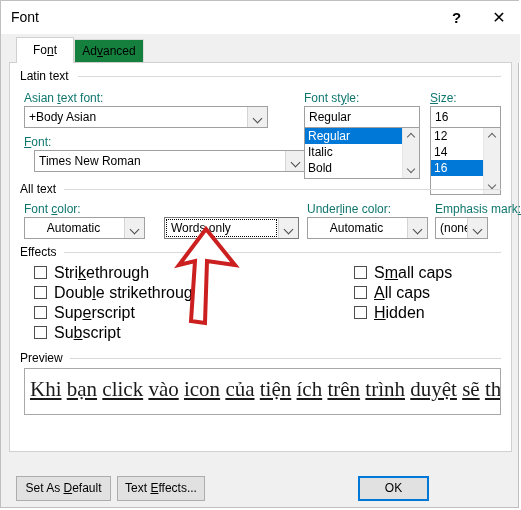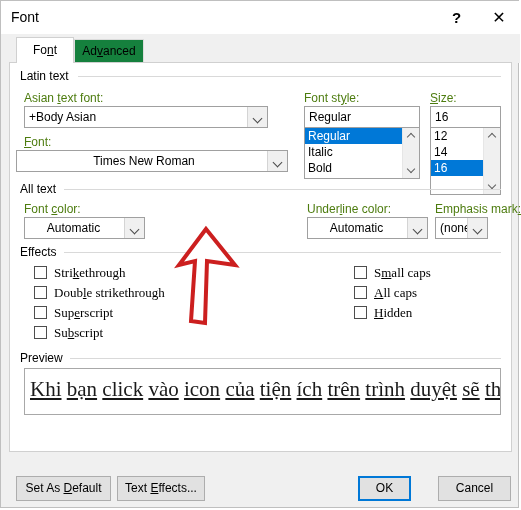--- a/index.html
+++ b/index.html
@@ -114,21 +114,21 @@
   }
   .group-line {
     position: absolute;
     height: 1px;
     background: #d9d9d9;
   }
 
   .fld-label {
     position: absolute;
     font-size: 12px;
-    color: #4d7c0f;
+    color: #0f766e;
     white-space: nowrap;
   }
   .fld-label u { text-decoration: underline; }
 
   
   .combo {
     position: absolute;
     height: 22px;
     background: #ffffff;
     border: 1px solid #a0a0a0;
@@ -253,24 +253,23 @@
     position: absolute;
     left: 0; top: 2px;
     width: 13px; height: 13px;
     border: 1px solid #4d4d4d;
     background: #ffffff;
     box-sizing: border-box;
   }
   .cblabel {
     position: absolute;
     left: 20px; top: 0;
-    font-size: 13px;
+    font-size: 16px;
     line-height: 17px;
     color: #000;
-    font-family: Liberation Serif, serif;
   }
   .cblabel u { text-decoration: underline; }
 
   
   .preview-box {
     position: absolute;
     background: #ffffff;
     border: 1px solid #a8a8a8;
     box-sizing: border-box;
     overflow: hidden;
@@ -340,21 +339,21 @@
     <div class="group-label" style="left:10px; top:6px;">Latin text</div>
     <div class="group-line" style="left:68px; top:13px; width:423px;"></div>
 
     <div class="fld-label" style="left:14px; top:28px;">Asian <u>t</u>ext font:</div>
     <div class="combo" style="left:14px; top:43px; width:244px;">
       <div class="val">+Body Asian</div>
       <div class="arrow"></div>
     </div>
 
     <div class="fld-label" style="left:14px; top:72px;"><u>F</u>ont:</div>
-    <div class="combo" style="left:6px; top:87px; width:272px;text-align:center;">
+    <div class="combo" style="left:24px; top:87px; width:272px;">
       <div class="val">Times New Roman</div>
       <div class="arrow"></div>
     </div>
 
     <div class="fld-label" style="left:294px; top:28px;">Font st<u>y</u>le:</div>
     <div class="txtbox" style="left:294px; top:43px; width:116px;">Regular</div>
     <div class="listbox" style="left:294px; top:64px; width:116px; height:52px;">
       <div class="items">
         <div class="item sel">Regular</div>
         <div class="item">Italic</div>
@@ -382,20 +381,25 @@
 
     <div class="group-label" style="left:10px; top:119px;">All text</div>
     <div class="group-line" style="left:54px; top:126px; width:437px;"></div>
 
     <div class="fld-label" style="left:14px; top:139px;">Font <u>c</u>olor:</div>
     <div class="combo" style="left:14px; top:154px; width:121px;">
       <div class="val center">Automatic</div>
       <div class="arrow"></div>
     </div>
 
+    <div class="combo focused" style="left:154px; top:154px; width:135px;">
+      <div class="val-wrap"></div>
+      <div class="val" style="left:6px;">Words only</div>
+      <div class="arrow"></div>
+    </div>
 
     <div class="fld-label" style="left:297px; top:139px;">Under<u>l</u>ine color:</div>
     <div class="combo" style="left:297px; top:154px; width:121px;">
       <div class="val center">Automatic</div>
       <div class="arrow"></div>
     </div>
 
     <div class="fld-label" style="left:425px; top:139px;">Emphasis mark<u>:</u></div>
     <div class="combo" style="left:425px; top:154px; width:53px;">
       <div class="val">(none)</div>
@@ -447,16 +451,15 @@
   <svg class="annot-arrow" viewBox="0 0 110 105" xmlns="http://www.w3.org/2000/svg">
     <path d="M 45 6 L 18 42 L 34 38 L 30 98 L 44 100 L 46 38 L 74 42 Z" fill="#ffffff" stroke="#cc1f1f" stroke-width="4" stroke-linejoin="miter"></path>
   </svg>
 
   <div class="btn" style="left:15px; top:475px; width:95px;">
     Set As <u>D</u>efault
   </div>
   <div class="btn" style="left:116px; top:475px; width:88px;">
     Text <u>E</u>ffects...
   </div>
-  <div class="btn default" style="left:357px; top:475px; width:53px;">OK</div>
-  <div class="btn" style="left:437px; top:475px; width:73px;">Cancel</div>
+  <div class="btn default" style="left:357px; top:475px; width:71px;">OK</div>
 
 </div>
 
 </body></html>

